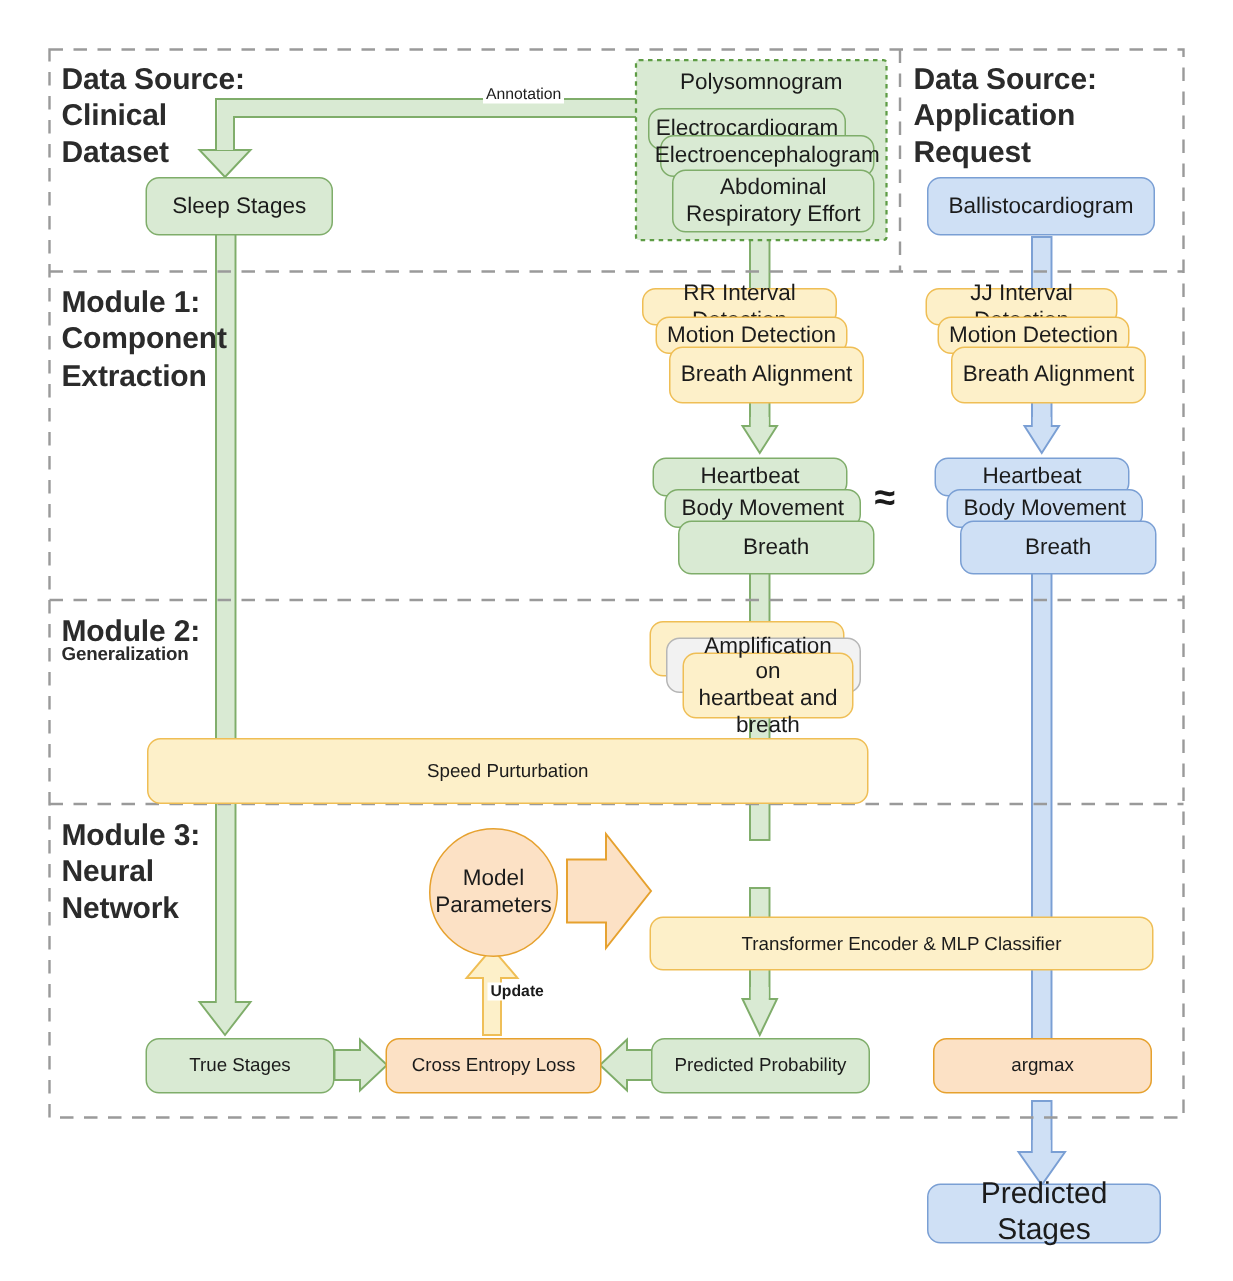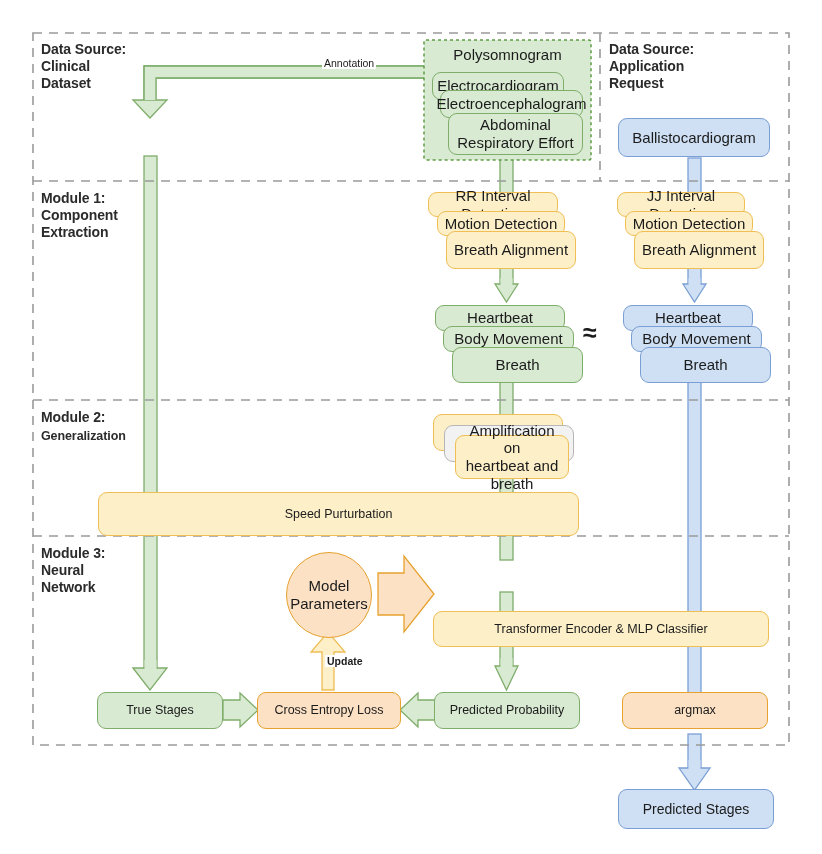--- a/index.html
+++ b/index.html
@@ -82,21 +82,21 @@
   .approx {
     position: absolute;
     font-size: 25px;
     font-weight: bold;
     color: #1b1b1b;
     line-height: 1;
   }
   .f10 { font-size: 10.5px; }
   .f11 { font-size: 15px; }
   .f12 { font-size: 12.5px; }
-  .f15 { font-size: 14px; }
+  .f15 { font-size: 20px; }
 </style>
 </head>
 <body>
 
 <div id="stage">
 
   <svg class="layer" viewBox="0 0 822 854">
     <defs>
       <style>
         .gA { fill:#d9ead3; stroke:#7fad6a; stroke-width:1.3; }
@@ -213,20 +213,21 @@
 
   <div class="node green f11" style="left:434px; top:44px; width:147px; height:22px; border:none; background:none;">Polysomnogram</div>
 
   <div class="node green f11" style="left:432px; top:72px; width:132px; height:28px;">Electrocardiogram</div>
 
   <div class="node green f11" style="left:440px; top:90px; width:143px; height:28px;">Electroencephalogram</div>
 
   <div class="node green f11" style="left:448px; top:113px; width:135px; height:42px; white-space:pre-line;">Abdominal
 Respiratory Effort</div>
 
+  <div class="node green f11" style="left:97px; top:118px; width:125px; height:39px;">Sleep Stages</div>
 
   <div class="node blue f11" style="left:618px; top:118px; width:152px; height:39px;">Ballistocardiogram</div>
 
   <div class="node yellow f11" style="left:428px; top:192px; width:130px; height:25px;">RR Interval Detection</div>
 
   <div class="node yellow f11" style="left:437px; top:211px; width:128px; height:25px;">Motion Detection</div>
 
   <div class="node yellow f11" style="left:446px; top:231px; width:130px; height:38px;">Breath Alignment</div>
 
   <div class="node green f11" style="left:435px; top:305px; width:130px; height:26px;">Heartbeat</div>

